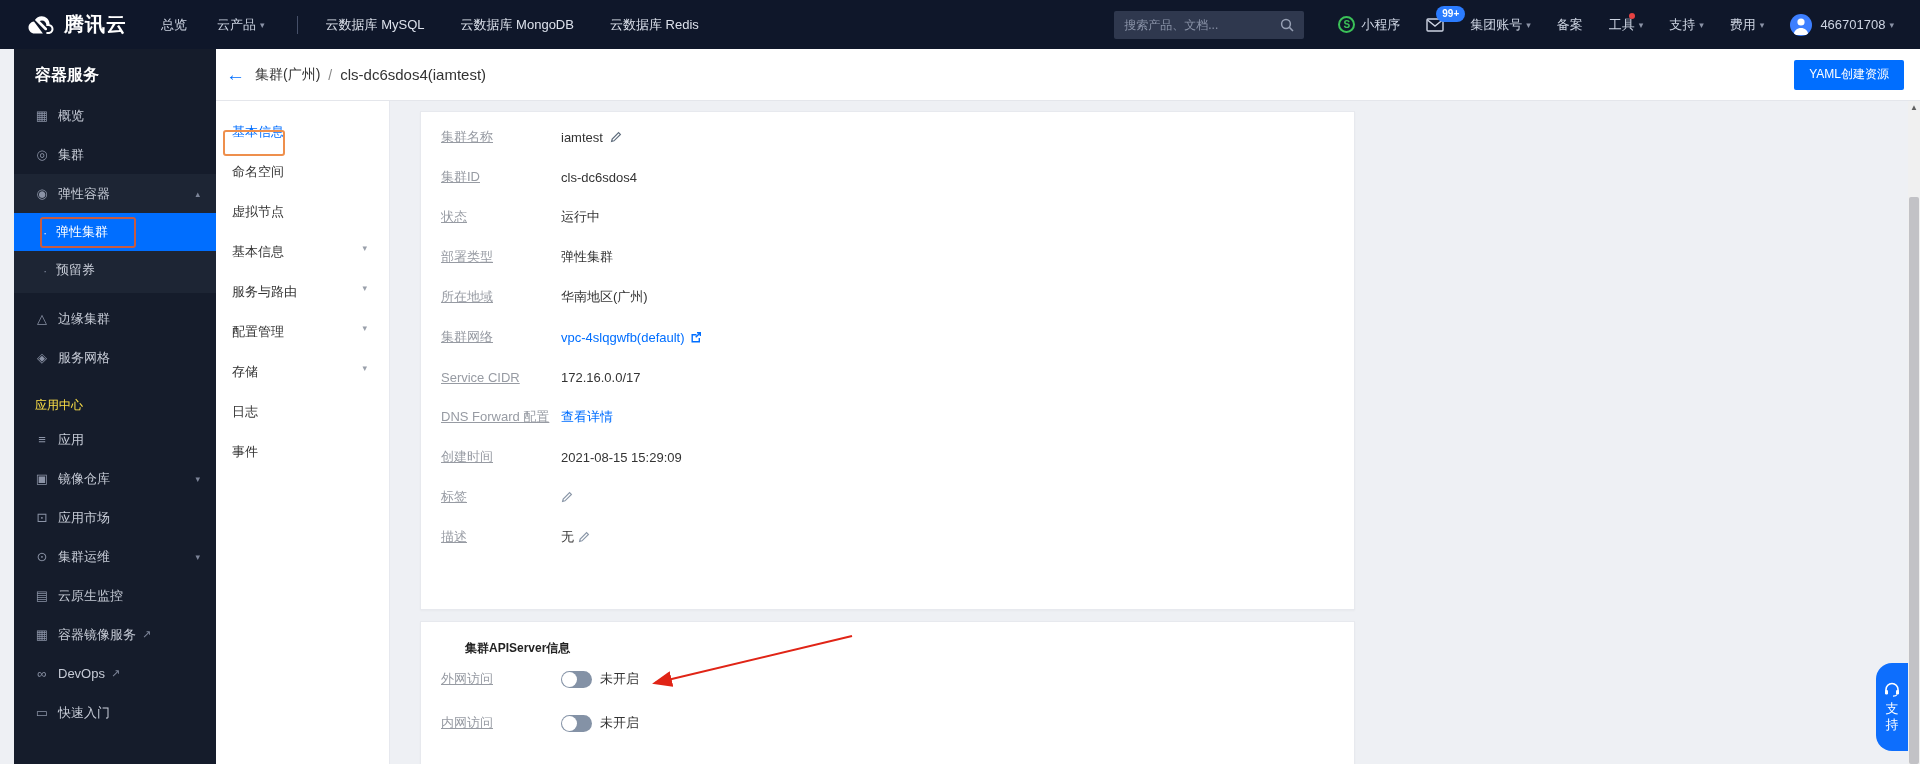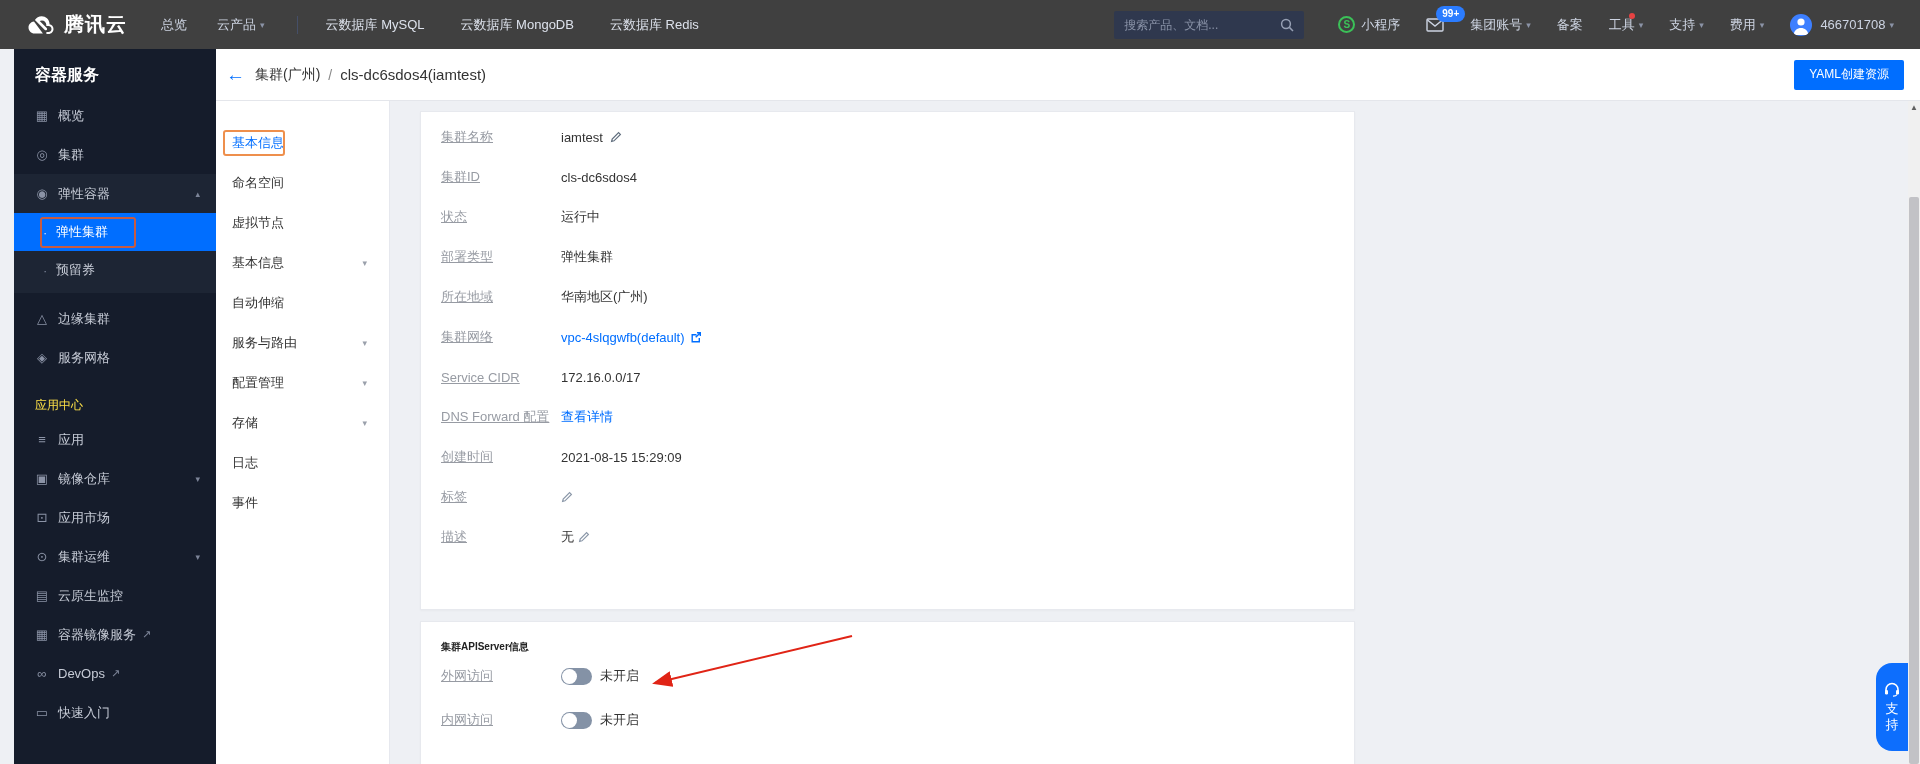--- a/index.html
+++ b/index.html
@@ -7,21 +7,21 @@
   body {
     position:relative;
     font-family:"Liberation Sans","DejaVu Sans",sans-serif;
     background:#eef0f4;
     color:#333;
     font-size:13px;
   }
   
   .topnav {
     position:absolute; top:0; left:0; width:1920px; height:49px;
-    background:#404040; display:flex; align-items:center;
+    background:#0f172a; display:flex; align-items:center;
     color:#cdd4e2; z-index:10; font-size:13px;
   }
   .brand { display:flex; align-items:center; margin:0 34px 0 26px; cursor:pointer; }
   .brand-name { color:#fff; font-size:20px; font-weight:bold; letter-spacing:1px; margin-left:8px; }
   .tn-item { margin-right:30px; cursor:pointer; display:flex; align-items:center; white-space:nowrap; }
   .tn-caret { font-size:9px; color:#8b93a6; margin-left:4px; }
   .tn-divider { width:1px; height:18px; background:#454f68; margin:0 28px 0 2px; }
   .tn-product { margin-right:36px; cursor:pointer; color:#dde2ec; white-space:nowrap; }
   .tn-right { margin-left:auto; display:flex; align-items:center; }
   .searchbox {
@@ -73,39 +73,39 @@
   .crumb-l2 { color:#333; font-size:15px; }
   .yaml-btn {
     margin-left:auto; background:#006eff; color:#fff; border:none; cursor:pointer;
     height:30px; padding:0 15px; font-size:12px; border-radius:2px; font-family:inherit;
   }
   
   .subnav {
     position:absolute; top:101px; left:202px; width:188px; height:663px;
     background:#fff; border-right:1px solid #e6e8ee; padding-top:22px; z-index:3;
   }
-  .sn-item { height:40px; display:flex; align-items:center; padding-left:30px; cursor:pointer; color:#333; position:relative; }
+  .sn-item { height:40px; display:flex; padding-left:30px; cursor:pointer; color:#333; position:relative; }
   .sn-item.active { color:#006eff; }
   .sn-chev { position:absolute; right:22px; font-size:9px; color:#9aa0ab; }
   .sn-box { position:absolute; left:21px; top:7px; width:62px; height:26px;
     border:2px solid #ee8f4c; border-radius:3px; pointer-events:none; }
   
   .card {
     position:absolute; left:420px; width:935px; background:#fff;
     border:1px solid #e7e9ee; box-shadow:0 1px 2px rgba(0,0,0,0.03);
   }
   .card1 { top:111px; height:499px; padding:5px 20px 0 20px; }
   .card2 { top:621px; height:190px; padding:18px 20px 0 20px; }
   .info-row { height:40px; display:flex; align-items:center; font-size:13px; }
   .info-label { width:120px; color:#979ba3; flex:none;text-decoration:underline; }
   .info-value { color:#333; display:flex; align-items:center; }
   .blue-link { color:#006eff; cursor:pointer; }
   .pencil { margin-left:7px; cursor:pointer; display:inline-flex; }
   .ext-ico { margin-left:5px; cursor:pointer; display:inline-flex; }
-  .card-title { font-size:10px; font-weight:bold; color:#222; }
+  .card-title { font-size:12px; font-weight:bold; color:#222;margin-left:24px; }
   .api-row { height:44px; display:flex; align-items:center; font-size:13px; }
   .api-row:first-of-type { margin-top:10px; }
   .toggle {
     width:31px; height:17px; border-radius:9px; background:#8492a6;
     position:relative; cursor:pointer; flex:none;
   }
   .toggle .knob {
     position:absolute; left:1px; top:1px; width:15px; height:15px;
     border-radius:50%; background:#fff;
   }
@@ -294,23 +294,20 @@
   <div class="sn-item">
       <span>命名空间</span>
     </div>
   <div class="sn-item">
       <span>虚拟节点</span>
     </div>
   <div class="sn-item">
     <span>基本信息</span>
     <span class="sn-chev">▾</span>
   </div>
-  <div class="sn-item">
-      <span>自动伸缩</span>
-    </div>
   <div class="sn-item">
     <span>服务与路由</span>
     <span class="sn-chev">▾</span>
   </div>
   <div class="sn-item">
     <span>配置管理</span>
     <span class="sn-chev">▾</span>
   </div>
   <div class="sn-item">
     <span>存储</span>

